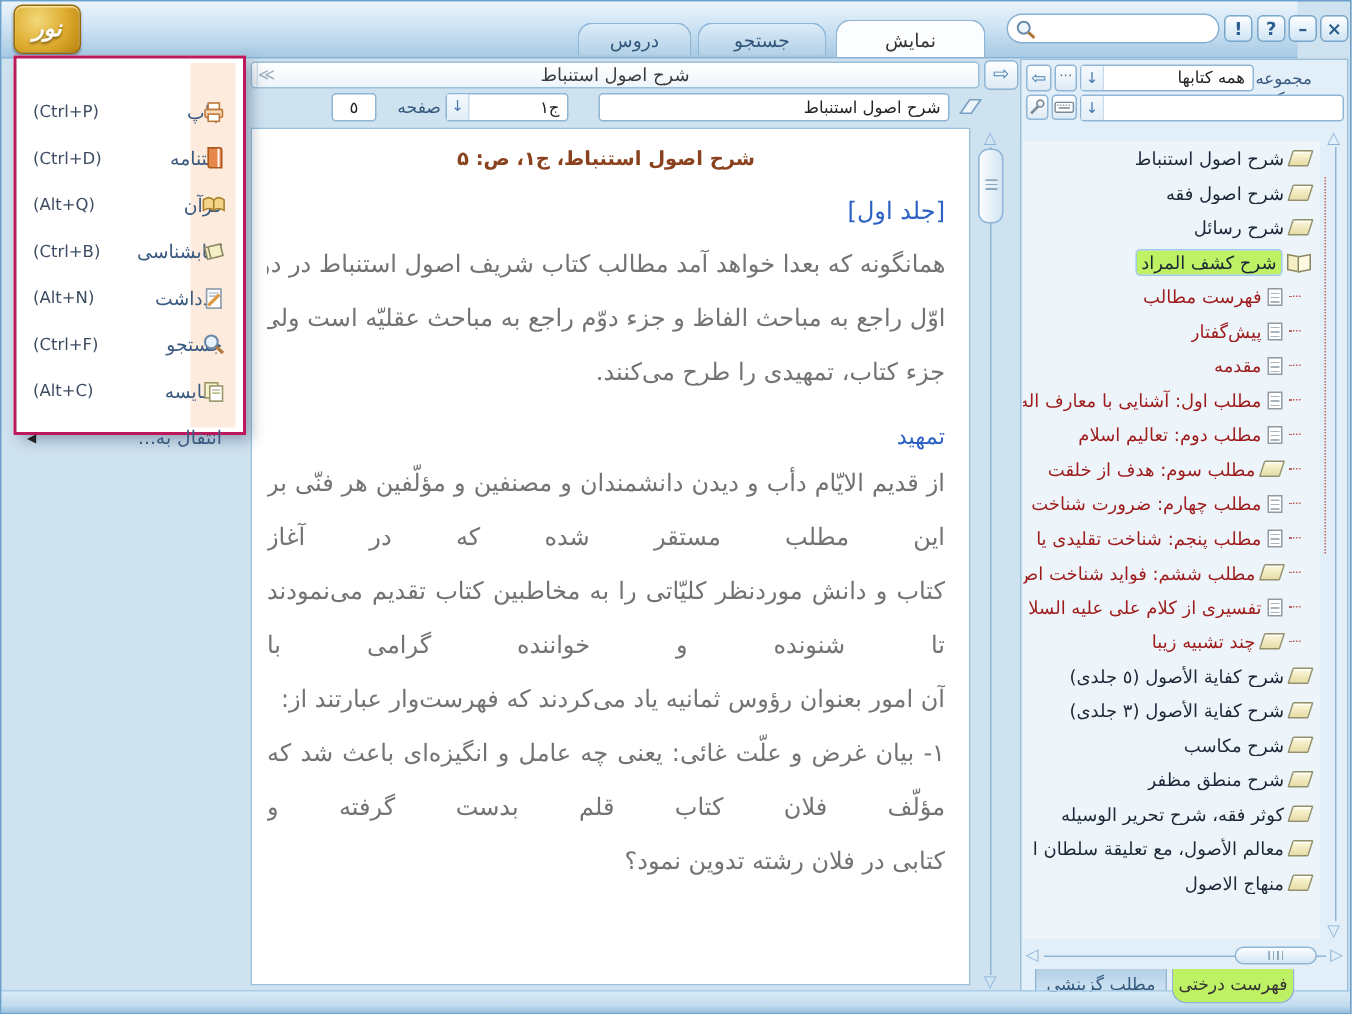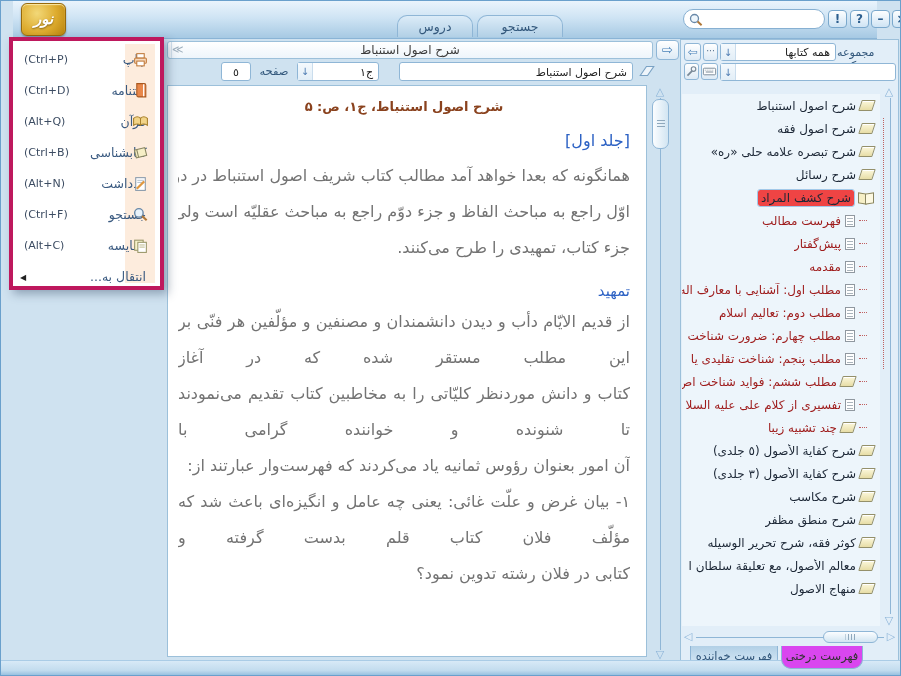--- a/index.html
+++ b/index.html
@@ -1,19 +1,19 @@
 <!DOCTYPE html>
 <html lang="fa"><head>
 <meta charset="utf-8">
 <style>
   html,body{margin:0;padding:0;background:#9fb8cc;font-family:"DejaVu Sans",sans-serif;}
   .window{position:relative;width:901px;height:676px;background:#cfe2f0;border:1px solid #6aa0cc;
           box-sizing:border-box;overflow:hidden;margin:0 auto;}
   
-  .topbar{position:absolute;left:12px;top:0;width:864px;height:37px;
+  .topbar{position:absolute;left:0;top:0;width:864px;height:37px;
           background:linear-gradient(#eaf4fc 0%,#cfe4f4 45%,#a6c9e3 100%);border-bottom:1px solid #8ab4d6;}
   .logo{position:absolute;left:8px;top:2px;width:43px;height:31px;border-radius:6px;
         background:radial-gradient(circle at 35% 30%,#f2d878 0%,#ddab2e 55%,#b7820e 100%);
         border:1px solid #97690a;box-shadow:inset 0 1px 1px #fbe9a8,0 1px 2px rgba(0,0,0,.35);
         color:#fff;font-style:italic;font-weight:bold;font-size:15px;text-align:center;line-height:30px;
         text-shadow:0 1px 2px rgba(90,60,0,.7);}
   .tab{position:absolute;top:14px;height:22px;box-sizing:border-box;
        background:linear-gradient(#dcecf8,#b2d0e6);border:1px solid #8fb6d6;border-bottom:none;
        border-radius:10px 10px 0 0;color:#33587c;font-size:12.5px;text-align:center;line-height:22px;}
   .tab.active{background:#fbfdff;top:12px;height:25px;line-height:25px;color:#333;z-index:4;}
@@ -64,60 +64,61 @@
   .sidebar{position:absolute;left:679px;top:38px;width:219px;height:622px;background:#e2eef8;
            border:1px solid #9cc0da;box-sizing:border-box;}
   .sbtn{position:absolute;box-sizing:border-box;background:linear-gradient(#fff,#ddeaf5);
         border:1px solid #8fb6d6;border-radius:3px;text-align:center;color:#4a82b8;}
   .list{position:absolute;left:681px;top:93px;width:198px;height:532px;background:#edf5fb;overflow:hidden;}
   .guide{position:absolute;right:16px;top:117px;height:251px;width:0;border-right:1px dotted #c06060;}
   .trow{display:flex;flex-direction:row;direction:rtl;align-items:center;height:23px;padding-right:6px;
         gap:4px;font-size:12px;color:#1c2736;cursor:default;}
   .trow.lvl1{padding-right:13px;}
   .trow.red .tlabel{color:#9e1b1b;}
-  .trow.sel .tlabel{background:#ef4444;outline:1px solid #a2c8e8;border-radius:2px;padding:1px 3px;}
+  .trow.sel .tlabel{background:#bef264;outline:1px solid #a2c8e8;border-radius:2px;padding:1px 3px;}
   .tlabel{white-space:nowrap;overflow:hidden;}
   .hdot{width:8px;height:0;border-top:1px dotted #c06060;flex:none;}
   .bk{width:14px;height:11px;position:relative;flex:none;}
   .bk::before{content:"";position:absolute;inset:0;background:linear-gradient(180deg,#fcf8dc,#e7dda6);
        border:1px solid #94906a;border-radius:1px;transform:skewX(-18deg);box-shadow:inset 0 1px 0 #fff;}
   .bkopen{width:16px;height:12px;position:relative;flex:none;}
   .bkopen::before{content:"";position:absolute;left:0;top:1px;width:7px;height:9px;background:#f6efc6;
        border:1px solid #8a8662;transform:skewY(10deg);}
   .bkopen::after{content:"";position:absolute;right:0;top:1px;width:7px;height:9px;background:#fdf9e2;
        border:1px solid #8a8662;transform:skewY(-10deg);}
   .pg{width:10px;height:12px;background:#fff;border:1px solid #9098a0;flex:none;position:relative;box-sizing:border-box;}
   .pg::before{content:"";position:absolute;left:1px;right:1px;top:2px;height:7px;
        background:repeating-linear-gradient(to bottom,#aab4bc 0 1px,transparent 1px 3px);}
   .btab{position:absolute;top:645px;height:23px;box-sizing:border-box;background:linear-gradient(#b2d0e6,#dcecf8);
        border:1px solid #8fb6d6;border-top:none;border-radius:0 0 10px 10px;color:#33587c;font-size:11.5px;
        text-align:center;line-height:21px;direction:rtl;}
-  .btab.active{background:#d946ef;color:#333;z-index:3;}
+  .btab.active{background:#bef264;color:#333;z-index:3;}
   .bottom-edge{position:absolute;left:0;top:659px;width:901px;height:17px;
        background:linear-gradient(#d8eaf7 0%,#c2dcee 55%,#7fb0d8 100%);border-top:1px solid #aacce6;}
   
-  .menu{position:absolute;left:8px;top:36px;width:155px;height:253px;background:#fff;border:4px solid #be185d;
-        box-shadow:4px 4px 9px rgba(40,60,90,.38);z-index:50;padding-top:3px;box-sizing:border-box;}
+  .menu{position:absolute;left:8px;top:36px;width:155px;height:253px;background:#fff;border:2px solid #be185d;
+        box-shadow:4px 4px 9px rgba(40,60,90,.38);z-index:50;padding-top:20px;box-sizing:border-box;}
   .mstrip{position:absolute;right:5px;top:3px;bottom:3px;width:30px;background:#fdecdd;}
   .mrow{position:relative;height:31px;display:flex;align-items:center;direction:ltr;}
   .mshort{width:66px;padding-left:11px;font-size:11px;color:#3c4c62;text-align:left;flex:none;}
   .mlabel{flex:1;text-align:right;font-size:12.5px;color:#3a5a80;padding-right:14px;direction:rtl;white-space:nowrap;}
   .micon{position:absolute;right:5px;width:30px;display:flex;justify-content:center;}
   .subarrow{position:absolute;left:7px;top:50%;transform:translateY(-50%);font-size:8px;color:#222;}
 </style>
 </head>
 <body>
 
 <div class="window">
 
   <div class="topbar">
     <div class="logo">نور</div>
 
     <div class="tab" style="left:384px;width:76px;">دروس</div>
     <div class="tab" style="left:464px;width:86px;">جستجو</div>
+    <div class="tab active" style="left:556px;width:100px;">نمایش</div>
 
     <div class="searchbox">
       <svg width="16" height="16" viewBox="0 0 16 16">
         <circle cx="6.5" cy="6.5" r="4" fill="#eef6fc" stroke="#6888a8" stroke-width="1.3"></circle>
         <line x1="9.6" y1="9.6" x2="13.6" y2="13.2" stroke="#b07838" stroke-width="2"></line>
       </svg>
       <input value="" style="">
     </div>
 
     <div class="winbtn" style="left:815px;">!</div>
@@ -128,21 +129,21 @@
 
   <div class="hbar">
     <span>شرح اصول استنباط</span>
     <span class="expand">≫</span>
   </div>
   <div class="navbtn" style="left:655px;top:39px;">⇨</div>
 
   <div class="tinput center" style="left:220px;top:61px;width:30px;height:19px;">
     <span class="val">٥</span>
   </div>
-  <div class="ctrl-label" style="left:253px;top:63px;width:40px;text-align:center;">صفحه</div>
+  <div class="ctrl-label" style="left:253px;top:63px;width:40px;">صفحه</div>
   <div class="tinput" style="left:296px;top:61px;width:82px;height:19px;">
     <span class="dd">↓</span>
     <span class="val">ج۱</span>
   </div>
   <div class="tinput" style="left:398px;top:61px;width:234px;height:19px;">
     <span class="val">شرح اصول استنباط</span>
   </div>
   <svg style="position:absolute;left:637px;top:61px;" width="18" height="18" viewBox="0 0 16 16">
     <path d="M2 12 L7.5 4 H14 L8.5 12 Z" fill="#eef5fb" stroke="#7aa2c4"></path>
   </svg>
@@ -202,24 +203,20 @@
     <div class="trow lvl0">
         <span class="bk"></span>
         <span class="tlabel">شرح اصول استنباط</span>
       </div>
     <div class="trow lvl0">
         <span class="bk"></span>
         <span class="tlabel">شرح اصول فقه</span>
       </div>
     <div class="trow lvl0">
         <span class="bk"></span>
-        <span class="tlabel">شرح تبصره علامه حلی «ره»</span>
-      </div>
-    <div class="trow lvl0">
-        <span class="bk"></span>
         <span class="tlabel">شرح رسائل</span>
       </div>
     <div class="trow lvl0 sel">
         <span class="bkopen"></span>
         <span class="tlabel">شرح کشف المراد</span>
       </div>
     <div class="trow lvl1 red">
         <span class="hdot"></span>
         <span class="pg"></span>
         <span class="tlabel">فهرست مطالب</span>
@@ -236,20 +233,25 @@
       </div>
     <div class="trow lvl1 red">
         <span class="hdot"></span>
         <span class="pg"></span>
         <span class="tlabel">مطلب اول: آشنایی با معارف اله</span>
       </div>
     <div class="trow lvl1 red">
         <span class="hdot"></span>
         <span class="pg"></span>
         <span class="tlabel">مطلب دوم: تعالیم اسلام</span>
+      </div>
+    <div class="trow lvl1 red">
+        <span class="hdot"></span>
+        <span class="bk"></span>
+        <span class="tlabel">مطلب سوم: هدف از خلقت</span>
       </div>
     <div class="trow lvl1 red">
         <span class="hdot"></span>
         <span class="pg"></span>
         <span class="tlabel">مطلب چهارم: ضرورت شناخت</span>
       </div>
     <div class="trow lvl1 red">
         <span class="hdot"></span>
         <span class="pg"></span>
         <span class="tlabel">مطلب پنجم: شناخت تقلیدی یا</span>
@@ -304,21 +306,21 @@
   <div class="trk-v" style="left:889px;top:97px;height:516px;"></div>
   <div class="tri" style="left:879px;top:614px;">▽</div>
 
   <div class="tri" style="left:680px;top:630px;width:14px;">◁</div>
   <div class="trk-h" style="left:695px;top:636px;width:188px;"></div>
   <div class="thumb h" style="left:822px;top:630px;width:55px;height:12px;">
       <span class="grip-h"></span>
     </div>
   <div class="tri" style="left:883px;top:630px;width:14px;">▷</div>
 
-  <div class="btab" style="left:689px;width:88px;">فهرست خواننده</div>
+  <div class="btab" style="left:689px;width:88px;">مطلب گزینشی</div>
   <div class="btab active" style="left:780px;width:82px;">فهرست درختی</div>
 
   <div class="bottom-edge"></div>
 
   <div class="menu">
     <div class="mstrip"></div>
 
     <div class="mrow">
       <span class="mshort">(Ctrl+P)</span>
       <span class="mlabel">چاپ</span>

